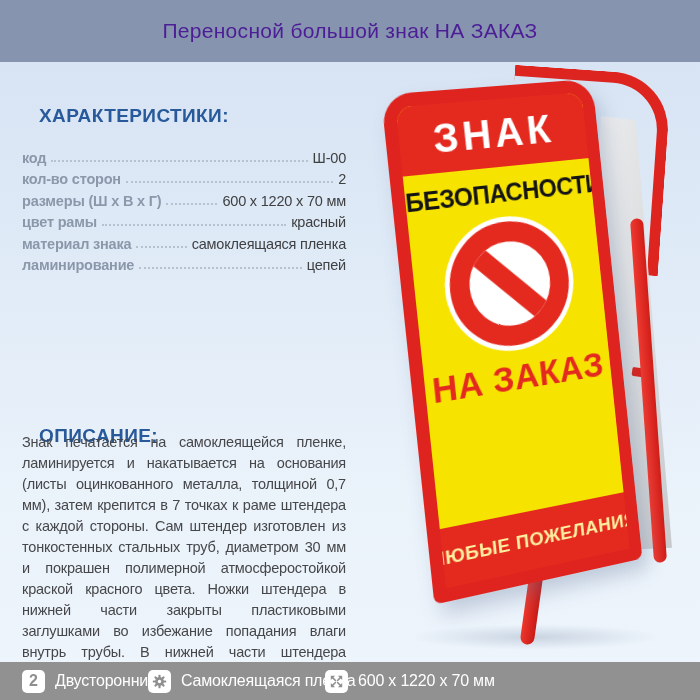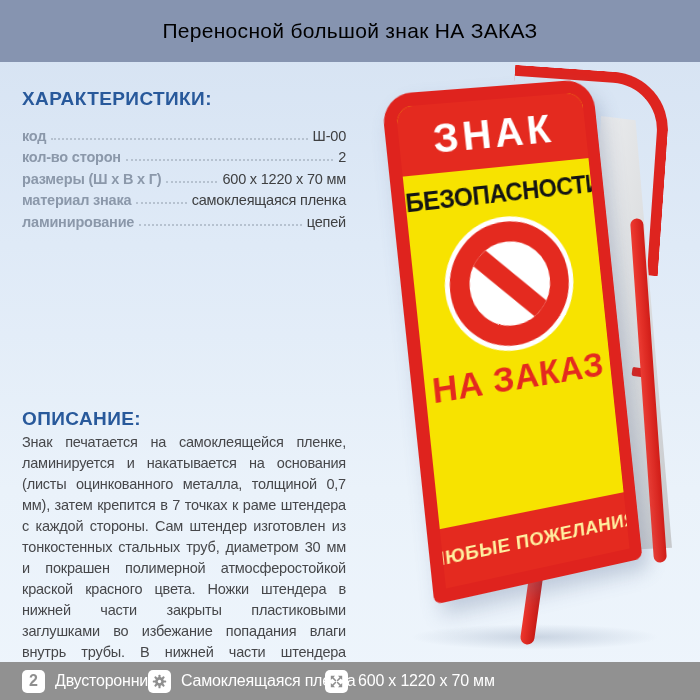--- a/index.html
+++ b/index.html
@@ -7,26 +7,26 @@
     width:700px;height:700px;position:relative;overflow:hidden;
     font-family:"Liberation Sans",sans-serif;
     background:linear-gradient(180deg,#d5e2f2 0%,#dfeaf7 35%,#eaf2fa 70%,#eef5fc 100%);
   }
   
   .header{
     position:absolute;left:0;top:0;width:700px;height:62px;
     background:#8694b0;display:flex;align-items:center;justify-content:center;
   }
   .header h1{
-    margin:0;color:#000000;font-size:21px;font-weight:500;letter-spacing:.3px;
+    margin:0;color:#4c1d95;font-size:21px;font-weight:500;letter-spacing:.3px;
   }
   
   .left-col{position:absolute;left:22px;top:88px;width:324px;}
   .sec-heading{
-    margin:0;color:#28599b;font-size:19px;font-weight:700;letter-spacing:.4px;
+    margin:17px;color:#28599b;font-size:19px;font-weight:700;letter-spacing:.4px;
   }
   .spec-rows{margin-top:12px;}
   .spec-row{
     display:flex;align-items:flex-end;height:21.5px;
     font-size:14.5px;letter-spacing:-.2px;
   }
   .spec-label{color:#8b98aa;font-weight:700;white-space:nowrap;text-align:right;}
   .spec-dots{flex:1;border-bottom:2px dotted #b6c2d0;margin:0 5px 4px 5px;min-width:8px;}
   .spec-value{color:#3f4042;font-weight:500;white-space:nowrap;}
   .desc-heading{position:absolute;left:22px;top:408px;}
@@ -130,20 +130,25 @@
     </div>
     <div class="spec-row">
       <span class="spec-label">кол-во сторон</span>
       <span class="spec-dots"></span>
       <span class="spec-value">2</span>
     </div>
     <div class="spec-row">
       <span class="spec-label">размеры (Ш х В х Г)</span>
       <span class="spec-dots"></span>
       <span class="spec-value">600 х 1220 х 70 мм</span>
+    </div>
+    <div class="spec-row">
+      <span class="spec-label">цвет рамы</span>
+      <span class="spec-dots"></span>
+      <span class="spec-value">красный</span>
     </div>
     <div class="spec-row">
       <span class="spec-label">материал знака</span>
       <span class="spec-dots"></span>
       <span class="spec-value">самоклеящаяся пленка</span>
     </div>
     <div class="spec-row">
       <span class="spec-label">ламинирование</span>
       <span class="spec-dots"></span>
       <span class="spec-value">цепей</span>

